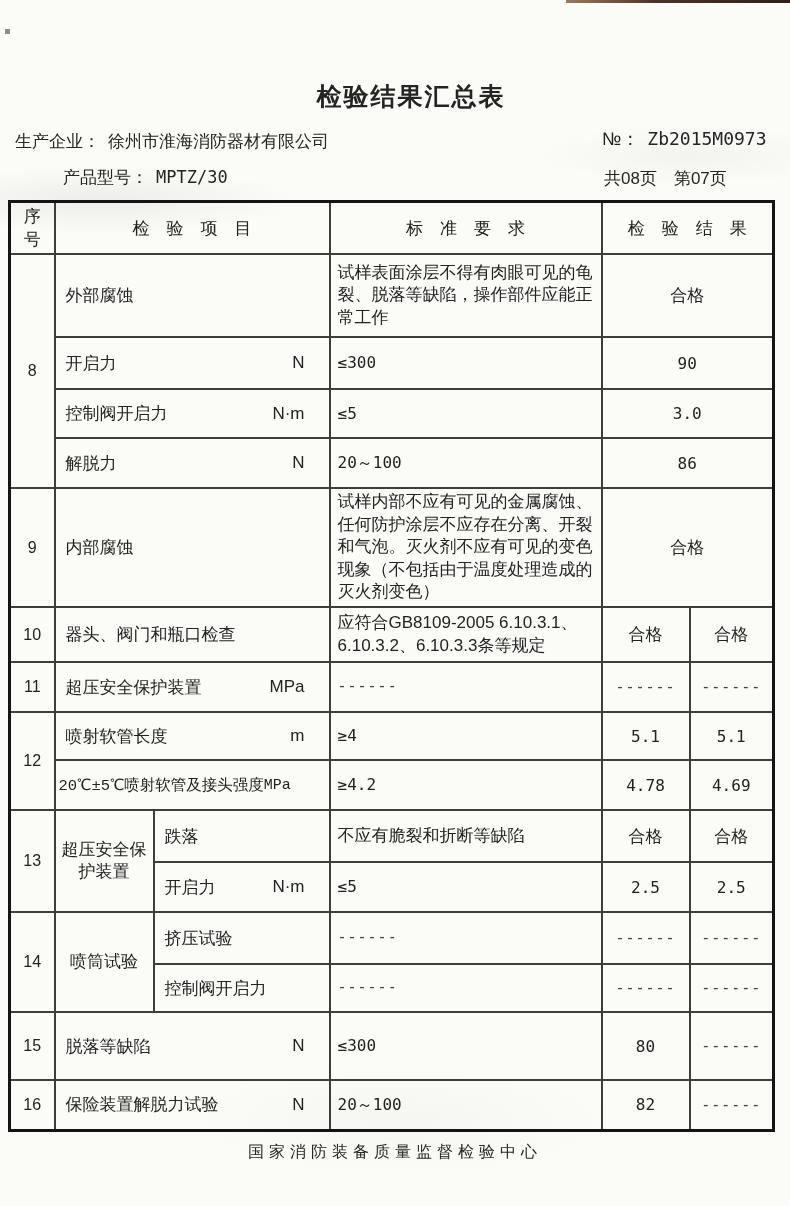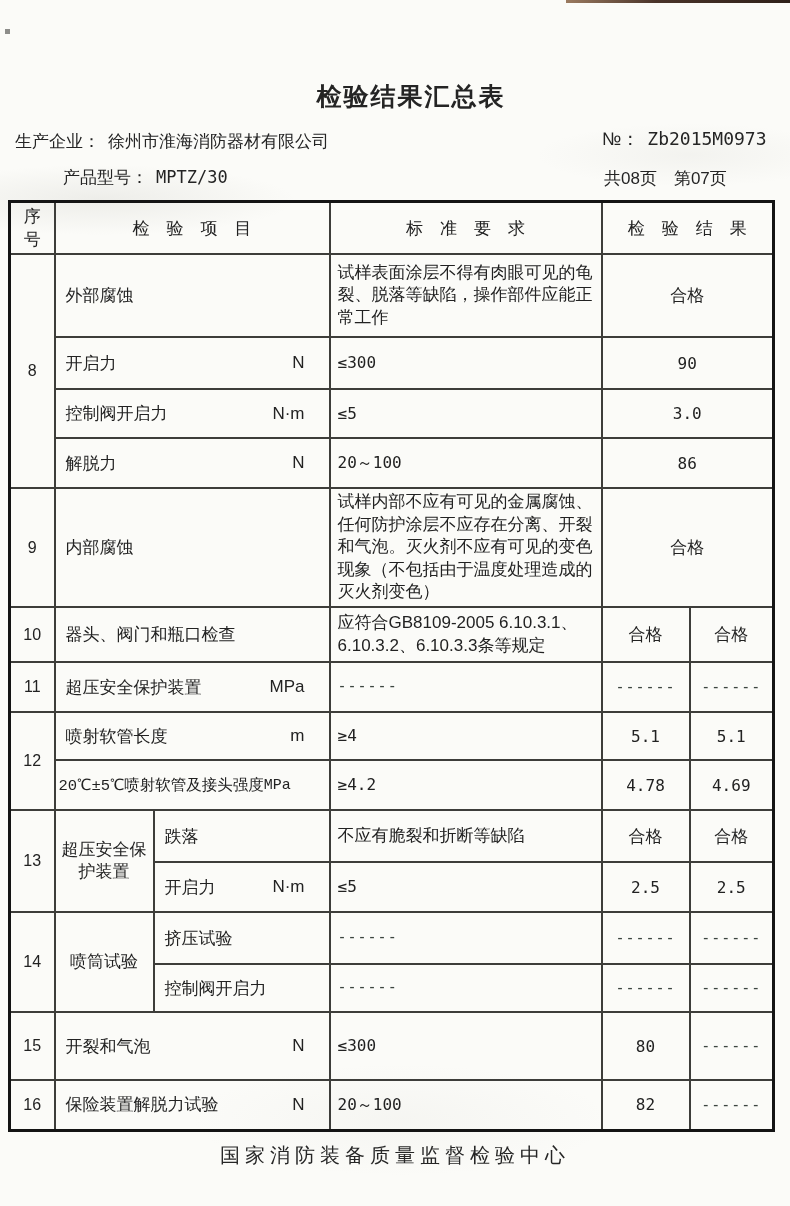--- a/index.html
+++ b/index.html
@@ -58,21 +58,21 @@
   td.tight { padding-left:3px; padding-right:4px;font-family:Liberation Mono, monospace; }
   td.tight .flexrow { justify-content:flex-start; }
   td.tight .lbl { font-size:15.5px; white-space:nowrap; }
   td.tight .unit { margin:0; font-size:15px; }
   .num { font-family:"DejaVu Sans Mono", monospace; font-size:16px;margin-top:16px; }
   .dash { font-family:"DejaVu Sans Mono", monospace; letter-spacing:1px; color:#3c4540; font-size:15px; }
   td.group { text-align:center; padding:2px 4px; line-height:1.3; }
 
   .footer {
     position:absolute; top:1142px; left:0; width:100%;
-    text-align:center; font-size:20px; letter-spacing:5px; color:#262626; font-weight:500;
+    text-align:center; font-size:16px; letter-spacing:5px; color:#262626; font-weight:500;
   }
 </style>
 </head>
 <body>
 
 <div class="page">
 
   <div class="strip-top-right"></div>
   <div class="speck"></div>
 
@@ -228,21 +228,21 @@
       <td class="item">控制阀开启力</td>
       <td class="std dash">------</td>
       <td class="c dash">------</td>
       <td class="c dash">------</td>
     </tr>
 
     <tr style="height:68px">
       <td class="c no">15</td>
       <td class="item" colspan="2">
         <div class="flexrow">
-              <span class="lbl">开裂和气泡</span>
+              <span class="lbl">脱落等缺陷</span>
               <span class="unit">N</span>
             </div>
       </td>
       <td class="std num">≤300</td>
       <td class="c num">80</td>
       <td class="c dash">------</td>
     </tr>
 
     <tr style="height:50px">
       <td class="c no">16</td>

